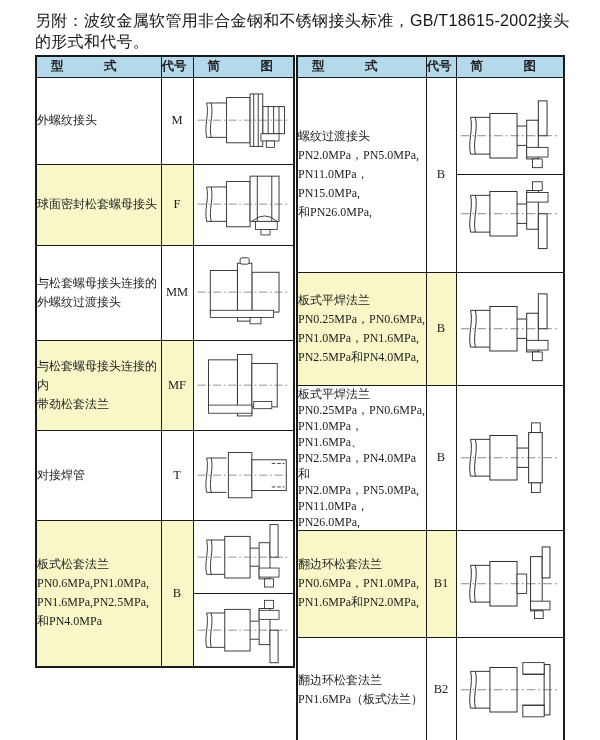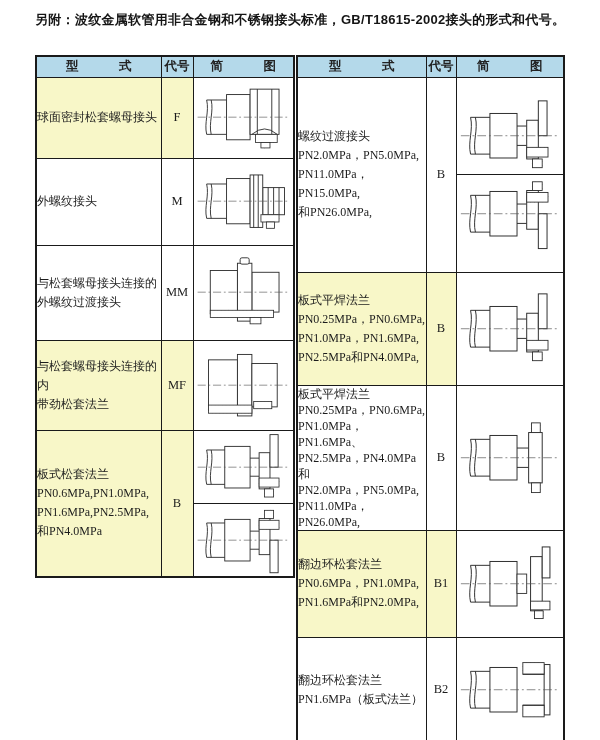--- a/index.html
+++ b/index.html
@@ -3,29 +3,29 @@
 <meta charset="utf-8">
 <style>
   html,body{margin:0;padding:0;}
   body{
     width:600px;height:740px;background:#ffffff;position:relative;
     font-family:"Liberation Sans",sans-serif;color:#111;
     overflow:hidden;
   }
   .title{
     position:absolute;left:35px;top:11px;width:540px;
-    font-size:13px;font-weight:700;letter-spacing:0.3px;color:#151515;
+    font-size:16px;font-weight:400;letter-spacing:0.3px;color:#151515;
   }
   table.tbl{
     position:absolute;border-collapse:collapse;table-layout:fixed;
     border:2px solid var(--bd);background:#fff;
   }
   table.tbl td{border:1px solid var(--bd);padding:0;overflow:hidden;}
   td.hcell{
-    background:var(--hdr);text-align:center;vertical-align:middle;
+    background:var(--hdr);text-align:left;vertical-align:middle;
     font-size:12.5px;font-weight:600;color:#222;
   }
   td.spread{letter-spacing:14px;text-indent:14px;}
   td.tcell{
     font-family:"Liberation Serif",serif;
     font-size:12px;line-height:19px;vertical-align:middle;
     padding:3px 4px 3px 8px;white-space:pre-line;color:#1c1c1c;
   }
   td.tight{line-height:16px;}
   td.ccell{
@@ -57,20 +57,56 @@
       <col style="width:125px">
       <col style="width:32px">
       <col style="width:101px">
     </colgroup>
   <tbody>
       <tr style="height:21px">
     <td class="hcell spread">型　式</td>
     <td class="hcell">代号</td>
     <td class="hcell spread">简　图</td>
   </tr>
+  <tr style="height:87px">
+    <td class="tcell">外螺纹接头</td>
+    <td class="ccell">M</td>
+    <td class="dcell">
+          <svg viewBox="0 0 110 80" preserveAspectRatio="xMidYMid meet">
+            <g class="draw">
+              <path d="M36,21H14 M36,59H14"></path>
+              <path d="M14,21c3,13 -3,25 0,38 M19,21c3,13 -3,25 0,38"></path>
+              <rect x="36" y="15" width="26" height="50"></rect>
+              <rect x="76" y="25" width="24" height="30"></rect>
+              <line x1="82" y1="25" x2="82" y2="55"></line>
+              <line x1="88" y1="25" x2="88" y2="55"></line>
+              <line x1="94" y1="25" x2="94" y2="55"></line>
+              <rect x="62" y="11" width="14" height="58"></rect>
+              <line x1="66" y1="11" x2="66" y2="69"></line>
+              <line x1="71" y1="11" x2="71" y2="69"></line>
+              <g class="h">
+                <line x1="74" y1="59" x2="78" y2="63"></line>
+                <line x1="74" y1="55" x2="82" y2="63"></line>
+                <line x1="78" y1="55" x2="86" y2="63"></line>
+                <line x1="82" y1="55" x2="90" y2="63"></line>
+                <line x1="86" y1="55" x2="94" y2="63"></line>
+                <line x1="90" y1="55" x2="94" y2="59"></line>
+                <rect x="74" y="55" width="20" height="8"></rect>
+              </g>
+              <g class="h">
+                <line x1="80" y1="66" x2="84" y2="70"></line>
+                <line x1="81" y1="63" x2="88" y2="70"></line>
+                <line x1="85" y1="63" x2="89" y2="67"></line>
+                <rect x="80" y="63" width="9" height="7"></rect>
+              </g>
+              <line x1="4" y1="40" x2="106" y2="40" class="cl"></line>
+            </g>
+          </svg>
+        </td>
+  </tr>
   <tr style="height:81px">
     <td class="tcell hl">球面密封松套螺母接头</td>
     <td class="ccell hl">F</td>
     <td class="dcell">
           <svg viewBox="0 0 110 80" preserveAspectRatio="xMidYMid meet">
             <g class="draw">
               <path d="M36,21H14 M36,59H14"></path>
               <path d="M14,21c3,13 -3,25 0,38 M19,21c3,13 -3,25 0,38"></path>
               <rect x="36" y="15" width="26" height="50"></rect>
               <rect x="62" y="9" width="32" height="50"></rect>
@@ -86,56 +122,20 @@
                 <line x1="83" y1="59" x2="92" y2="68"></line>
                 <line x1="87" y1="59" x2="92" y2="64"></line>
                 <line x1="91" y1="59" x2="92" y2="60"></line>
                 <rect x="68" y="59" width="24" height="9"></rect>
               </g>
               <g class="h">
                 <line x1="74" y1="70" x2="78" y2="74"></line>
                 <line x1="76" y1="68" x2="82" y2="74"></line>
                 <line x1="80" y1="68" x2="84" y2="72"></line>
                 <rect x="74" y="68" width="10" height="6"></rect>
-              </g>
-              <line x1="4" y1="40" x2="106" y2="40" class="cl"></line>
-            </g>
-          </svg>
-        </td>
-  </tr>
-  <tr style="height:87px">
-    <td class="tcell">外螺纹接头</td>
-    <td class="ccell">M</td>
-    <td class="dcell">
-          <svg viewBox="0 0 110 80" preserveAspectRatio="xMidYMid meet">
-            <g class="draw">
-              <path d="M36,21H14 M36,59H14"></path>
-              <path d="M14,21c3,13 -3,25 0,38 M19,21c3,13 -3,25 0,38"></path>
-              <rect x="36" y="15" width="26" height="50"></rect>
-              <rect x="76" y="25" width="24" height="30"></rect>
-              <line x1="82" y1="25" x2="82" y2="55"></line>
-              <line x1="88" y1="25" x2="88" y2="55"></line>
-              <line x1="94" y1="25" x2="94" y2="55"></line>
-              <rect x="62" y="11" width="14" height="58"></rect>
-              <line x1="66" y1="11" x2="66" y2="69"></line>
-              <line x1="71" y1="11" x2="71" y2="69"></line>
-              <g class="h">
-                <line x1="74" y1="59" x2="78" y2="63"></line>
-                <line x1="74" y1="55" x2="82" y2="63"></line>
-                <line x1="78" y1="55" x2="86" y2="63"></line>
-                <line x1="82" y1="55" x2="90" y2="63"></line>
-                <line x1="86" y1="55" x2="94" y2="63"></line>
-                <line x1="90" y1="55" x2="94" y2="59"></line>
-                <rect x="74" y="55" width="20" height="8"></rect>
-              </g>
-              <g class="h">
-                <line x1="80" y1="66" x2="84" y2="70"></line>
-                <line x1="81" y1="63" x2="88" y2="70"></line>
-                <line x1="85" y1="63" x2="89" y2="67"></line>
-                <rect x="80" y="63" width="9" height="7"></rect>
               </g>
               <line x1="4" y1="40" x2="106" y2="40" class="cl"></line>
             </g>
           </svg>
         </td>
   </tr>
   <tr style="height:95px">
     <td class="tcell">与松套螺母接头连接的
 外螺纹过渡接头</td>
     <td class="ccell">MM</td>
@@ -214,20 +214,37 @@
                 <line x1="74" y1="58" x2="82" y2="66"></line>
                 <line x1="78" y1="58" x2="86" y2="66"></line>
                 <line x1="82" y1="58" x2="86" y2="62"></line>
                 <rect x="66" y="58" width="20" height="8"></rect>
               </g>
               <line x1="4" y1="40" x2="106" y2="40" class="cl"></line>
             </g>
           </svg>
         </td>
   </tr>
+  <tr style="height:90px">
+    <td class="tcell">对接焊管</td>
+    <td class="ccell">T</td>
+    <td class="dcell">
+          <svg viewBox="0 0 110 80" preserveAspectRatio="xMidYMid meet">
+            <g class="draw">
+              <path d="M36,21H14 M36,59H14"></path>
+              <path d="M14,21c3,13 -3,25 0,38 M19,21c3,13 -3,25 0,38"></path>
+              <rect x="38" y="15" width="26" height="50"></rect>
+              <rect x="64" y="23" width="38" height="34"></rect>
+              <line x1="86" y1="27" x2="100" y2="27" class="dash"></line>
+              <line x1="86" y1="53" x2="100" y2="53" class="dash"></line>
+              <line x1="4" y1="40" x2="106" y2="40" class="cl"></line>
+            </g>
+          </svg>
+        </td>
+  </tr>
   <tr style="height:142px">
     <td class="tcell hl">板式松套法兰
 PN0.6MPa,PN1.0MPa,
 PN1.6MPa,PN2.5MPa,
 和PN4.0MPa</td>
     <td class="ccell hl">B</td>
     <td class="dcell split">
           <div class="wrap">
       <div class="sub">
               <svg viewBox="0 0 110 80" preserveAspectRatio="xMidYMid meet">

